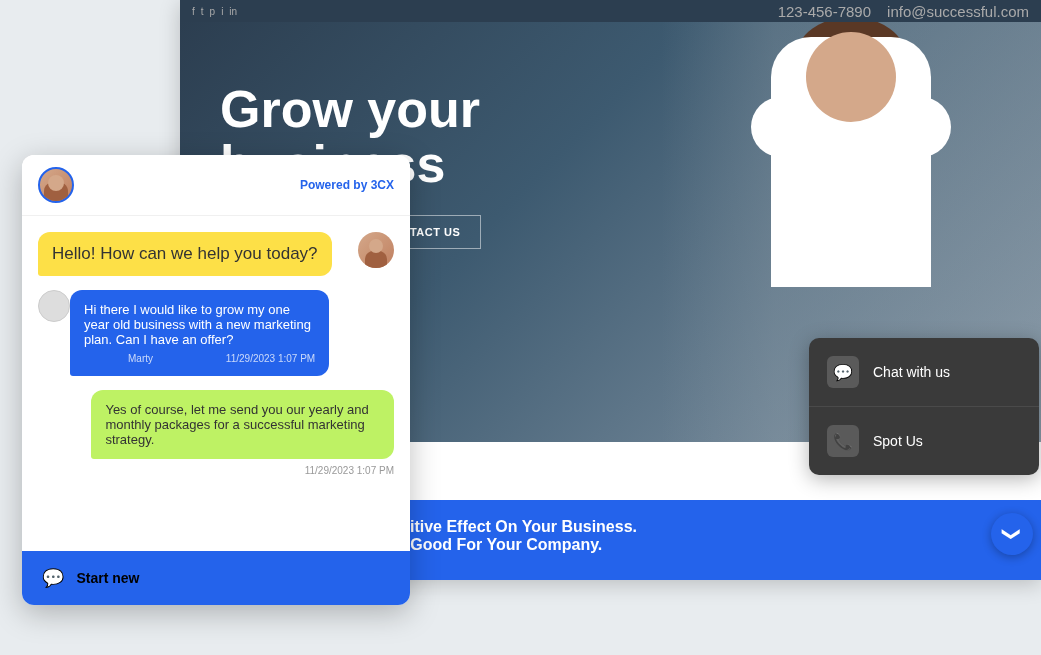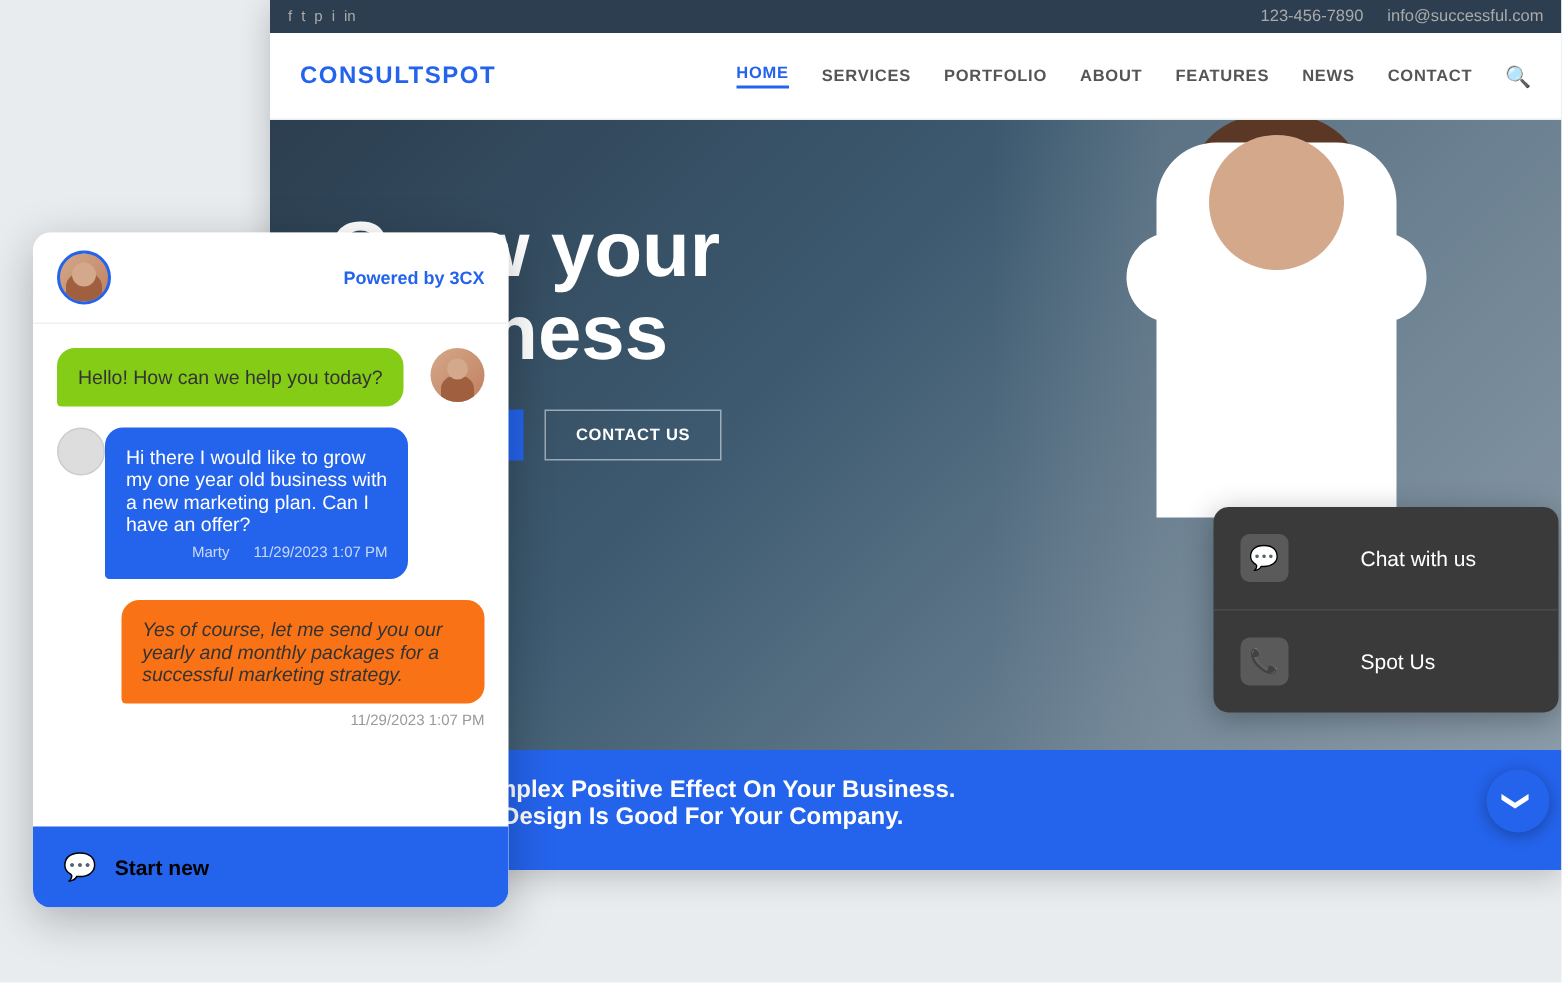--- a/index.html
+++ b/index.html
@@ -41,21 +41,21 @@
       color: #aaa;
       font-size: 10px;
     }
     .top-bar-contact {
       display: flex;
       gap: 16px;
       align-items: center;
     }
     .top-bar-contact span {
       color: #aaa;
-      font-size: 11px;
+      font-size: 15px;
     }
 
     
     .nav-bar {
       background: #fff;
       height: 58px;
       display: flex;
       align-items: center;
       padding: 0 20px;
       border-bottom: 1px solid #eee;
@@ -216,21 +216,21 @@
       color: #fff;
       font-size: 16px;
       font-weight: 700;
     }
 
     
     .chat-widget {
       position: absolute;
       top: 155px;
       left: 22px;
-      width: 317px;
+      width: 388px;
       height: 450px;
       background: #fff;
       border-radius: 12px;
       box-shadow: 0 8px 30px rgba(0,0,0,0.25);
       overflow: hidden;
       display: flex;
       flex-direction: column;
       z-index: 10;
     }
 
@@ -288,24 +288,24 @@
       flex-direction: column;
       gap: 14px;
     }
 
     .msg-agent {
       display: flex;
       align-items: flex-start;
       gap: 0;
     }
     .msg-agent-bubble {
-      background: #84cc16;
+      background: #fde047;
       border-radius: 12px 12px 12px 3px;
       padding: 12px 14px;
-      font-size: 13px;
+      font-size: 17px;
       color: #333;
       max-width: 85%;
     }
     .msg-agent-right {
       width: 36px;
       height: 36px;
       border-radius: 50%;
       background: linear-gradient(135deg, #d4a88a, #c08060);
       position: relative;
       overflow: hidden;
@@ -363,28 +363,27 @@
     }
     .msg-meta-dark {
       display: flex;
       justify-content: flex-end;
       font-size: 10px;
       color: #999;
       margin-top: 6px;
     }
 
     .msg-agent-reply {
-      background: #f97316;
+      background: #bef264;
       border-radius: 12px 12px 12px 3px;
       padding: 12px 14px;
       font-size: 13px;
       color: #333;
       max-width: 85%;
       margin-left: auto;
-      font-style: italic;
     }
 
     .chat-footer {
       background: #2463eb;
       padding: 16px 20px;
       display: flex;
       align-items: center;
       gap: 12px;
       cursor: pointer;
     }
@@ -430,21 +429,20 @@
       align-items: center;
       justify-content: center;
       font-size: 16px;
       color: #fff;
       flex-shrink: 0;
     }
     .option-label {
       color: #fff;
       font-size: 14px;
       font-weight: 500;
-      margin-left: 34px;
     }
 
     
     .scroll-btn {
       position: absolute;
       bottom: 100px;
       right: 8px;
       width: 42px;
       height: 42px;
       background: #2463eb;
@@ -473,33 +471,20 @@
       <span class="social-icon">p</span>
       <span class="social-icon">i</span>
       <span class="social-icon">in</span>
     </div>
     <div class="top-bar-contact">
       <span>123-456-7890</span>
       <span>info@successful.com</span>
     </div>
   </div>
 
-  <div class="nav-bar">
-    <div class="nav-logo">CONSULTSPOT</div>
-    <div class="nav-links">
-      <span class="nav-link active">HOME</span>
-      <span class="nav-link">SERVICES</span>
-      <span class="nav-link">PORTFOLIO</span>
-      <span class="nav-link">ABOUT</span>
-      <span class="nav-link">FEATURES</span>
-      <span class="nav-link">NEWS</span>
-      <span class="nav-link">CONTACT</span>
-      <span class="nav-search">🔍</span>
-    </div>
-  </div>
 
   <div class="hero">
     <div class="hero-text">
       <div class="hero-title">
         <span>Grow your</span><br>
         <span>business</span>
       </div>
       <div class="hero-buttons">
         <button class="hero-btn-primary">OUR SERVICES</button>
         <button class="hero-btn-secondary">CONTACT US</button>

